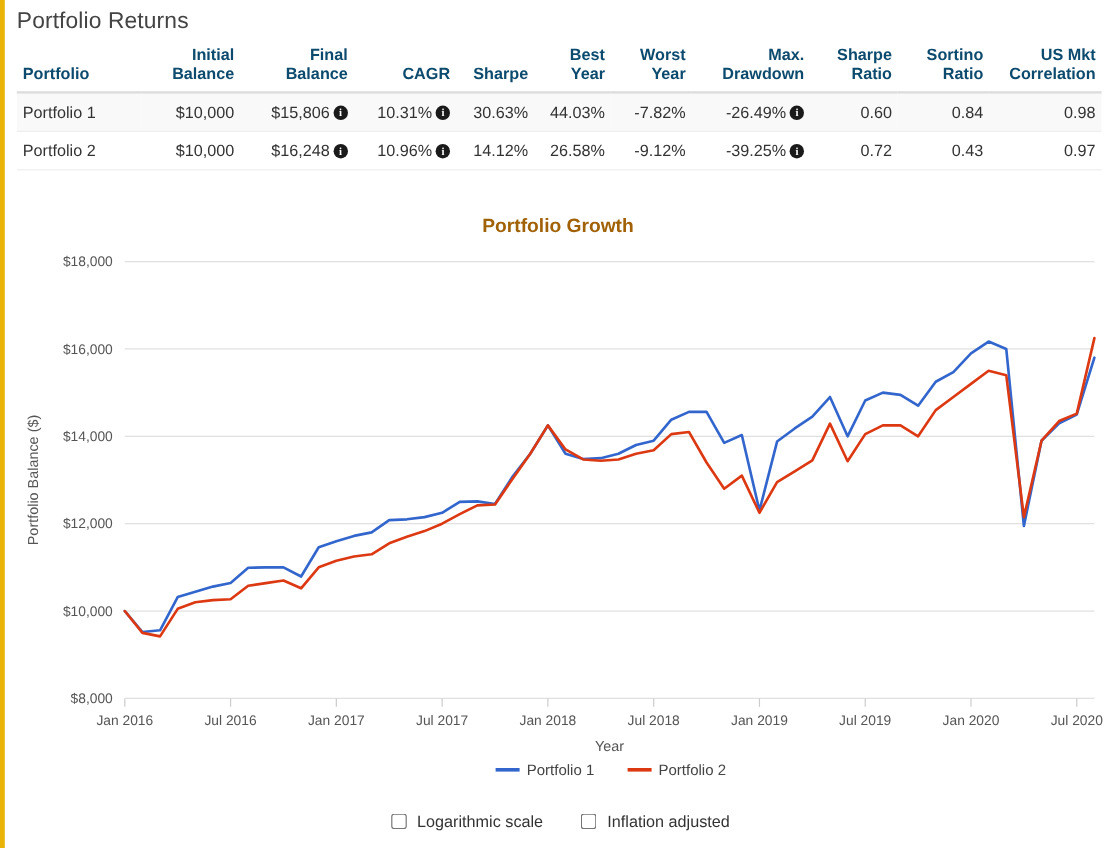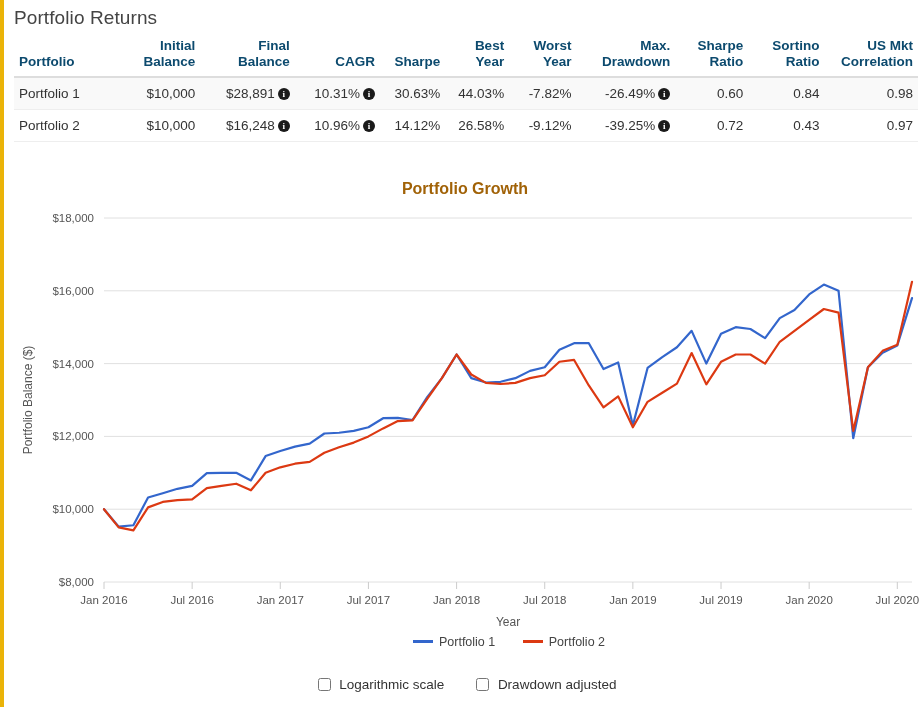--- a/index.html
+++ b/index.html
@@ -203,21 +203,21 @@
         <th class="w-sortino">Sortino
 Ratio</th>
         <th class="w-usmkt">US Mkt
 Correlation</th>
       </tr>
     </thead>
     <tbody>
       <tr class="odd">
         <td class="col-portfolio">Portfolio 1</td>
         <td>$10,000</td>
-        <td><span>$28,891</span><span class="info-icon">i</span></td>
+        <td><span>$15,806</span><span class="info-icon">i</span></td>
         <td><span>10.31%</span><span class="info-icon">i</span></td>
         <td>30.63%</td>
         <td>44.03%</td>
         <td>-7.82%</td>
         <td><span>-26.49%</span><span class="info-icon">i</span></td>
         <td>0.60</td>
         <td>0.84</td>
         <td>0.98</td>
       </tr>
       <tr>
@@ -287,18 +287,18 @@
       </span>
     </div>
 
     <div class="options-row">
       <label class="opt">
         <input type="checkbox" id="cb-log" style="">
         <span>Logarithmic scale</span>
       </label>
       <label class="opt">
         <input type="checkbox" id="cb-inf" style="">
-        <span>Drawdown adjusted</span>
+        <span>Inflation adjusted</span>
       </label>
     </div>
   </div>
 
 </div>
 
 </body></html>

